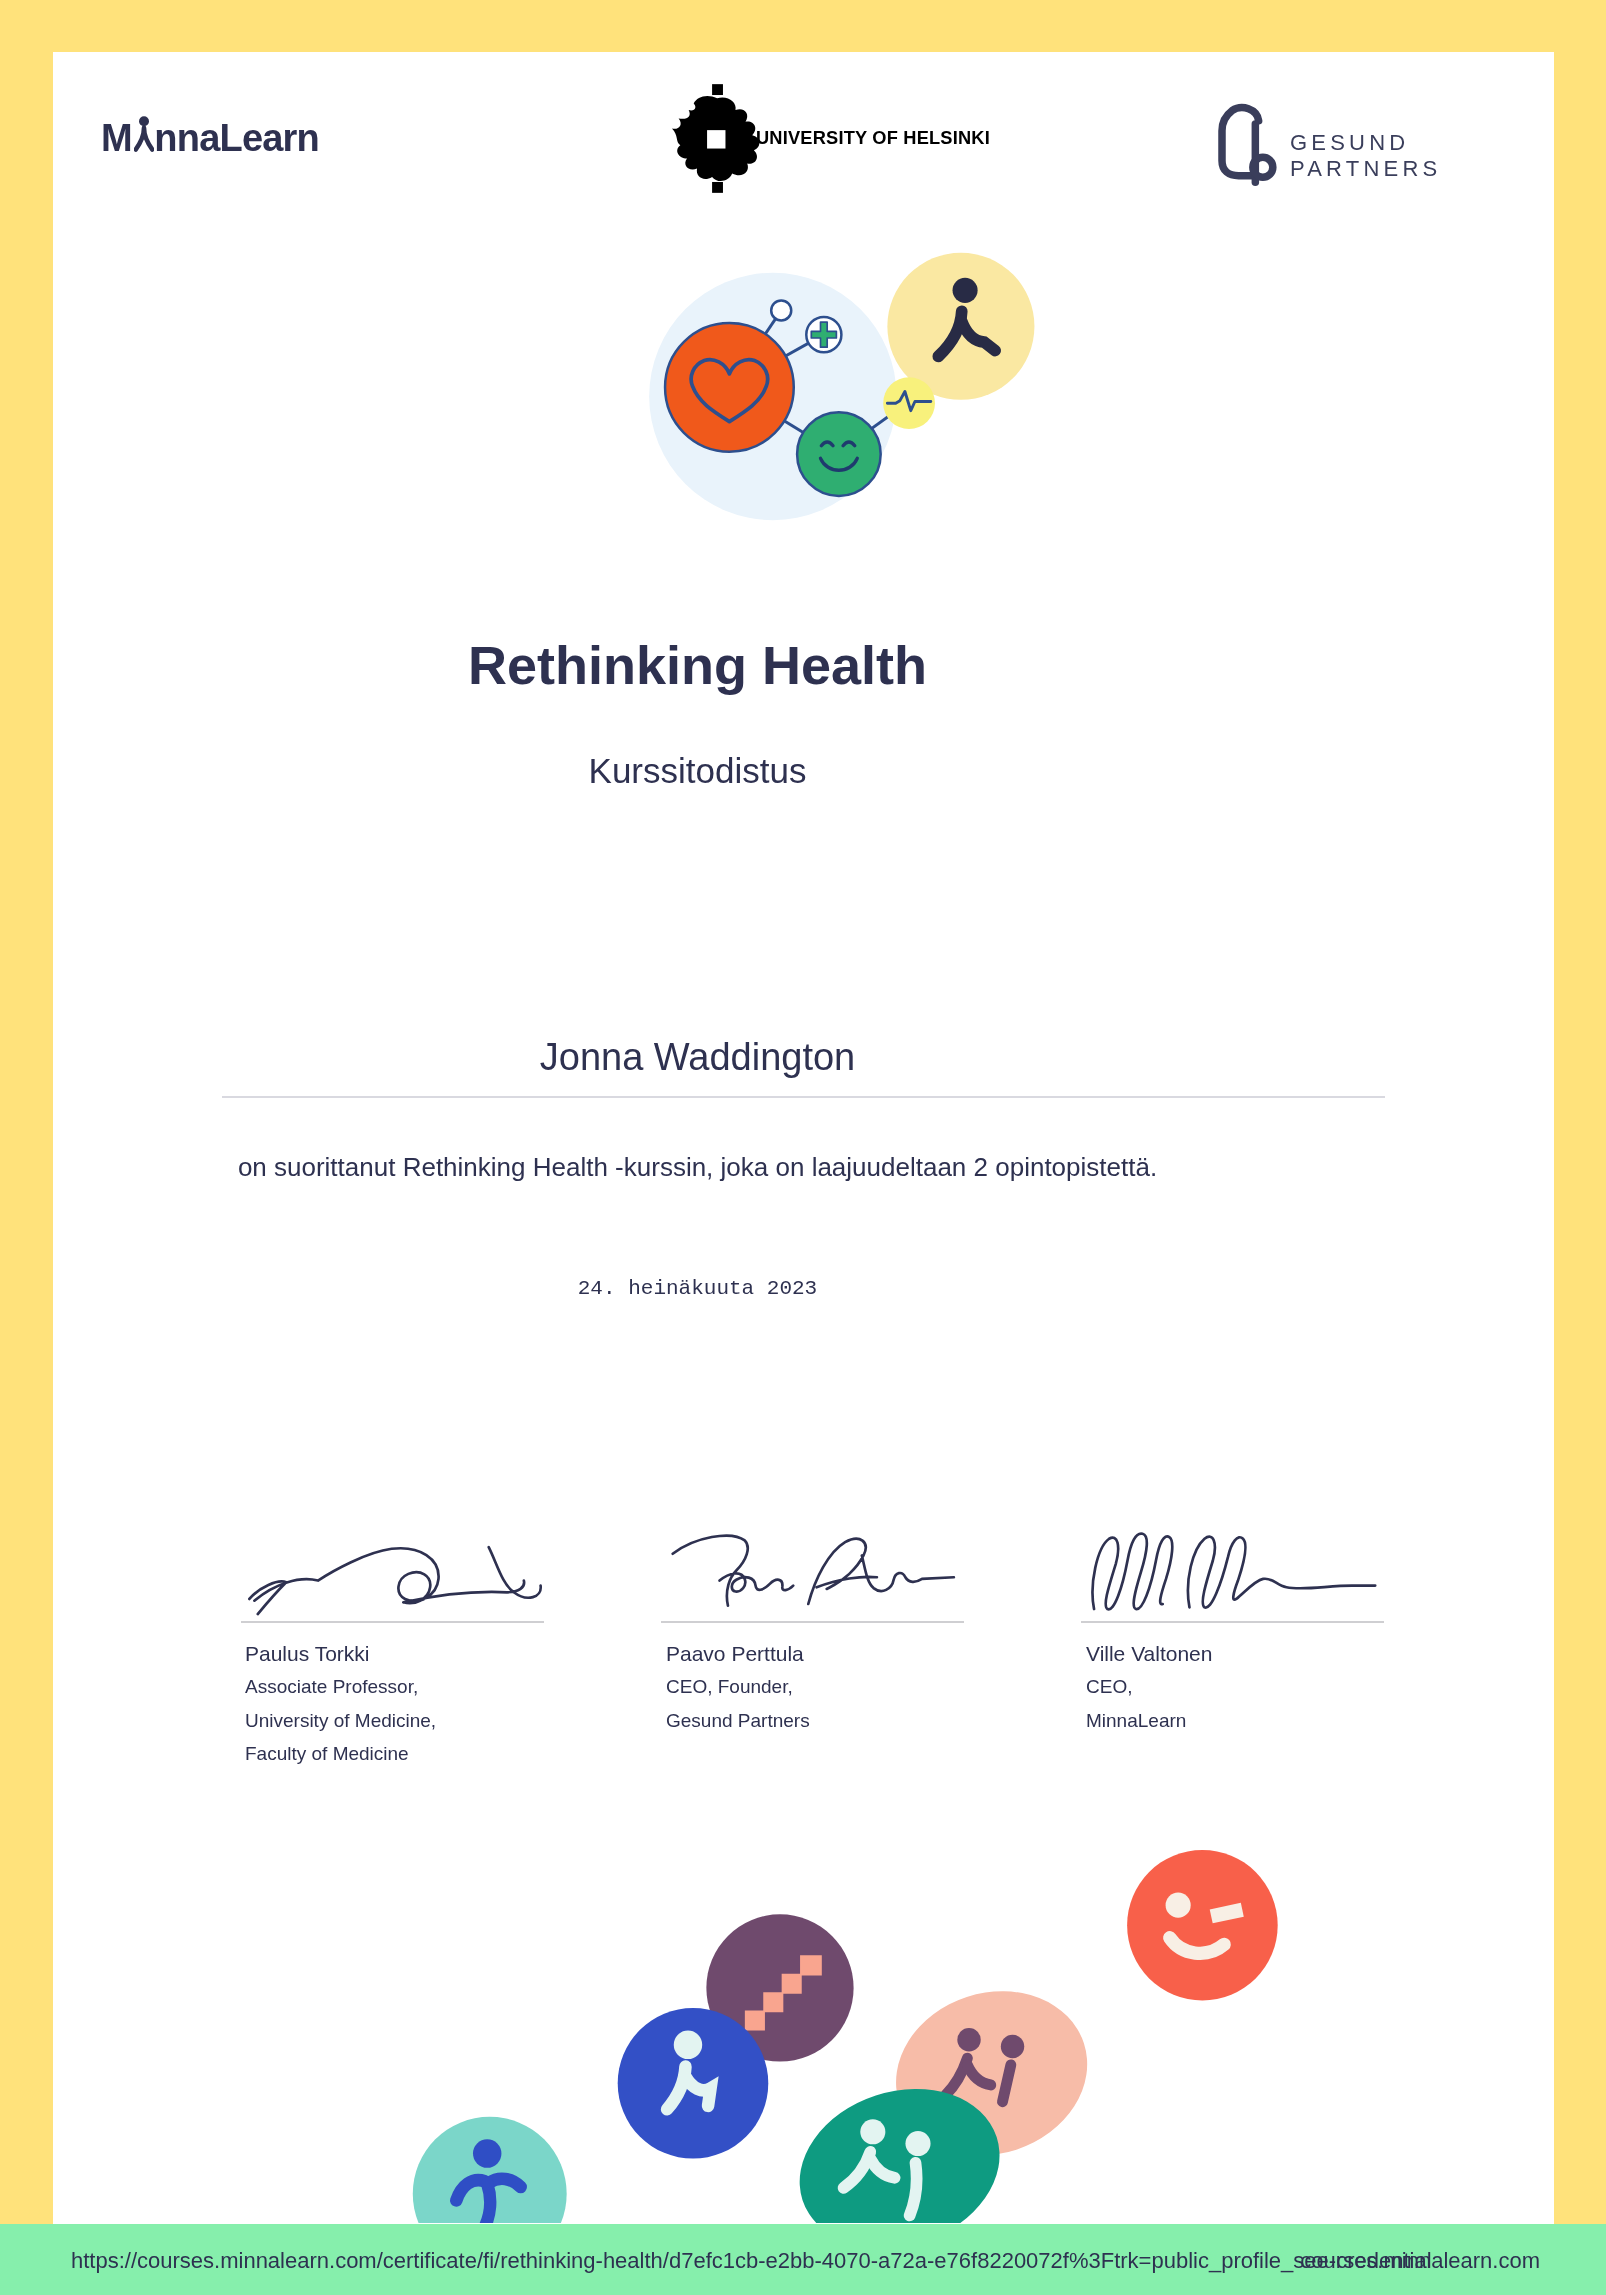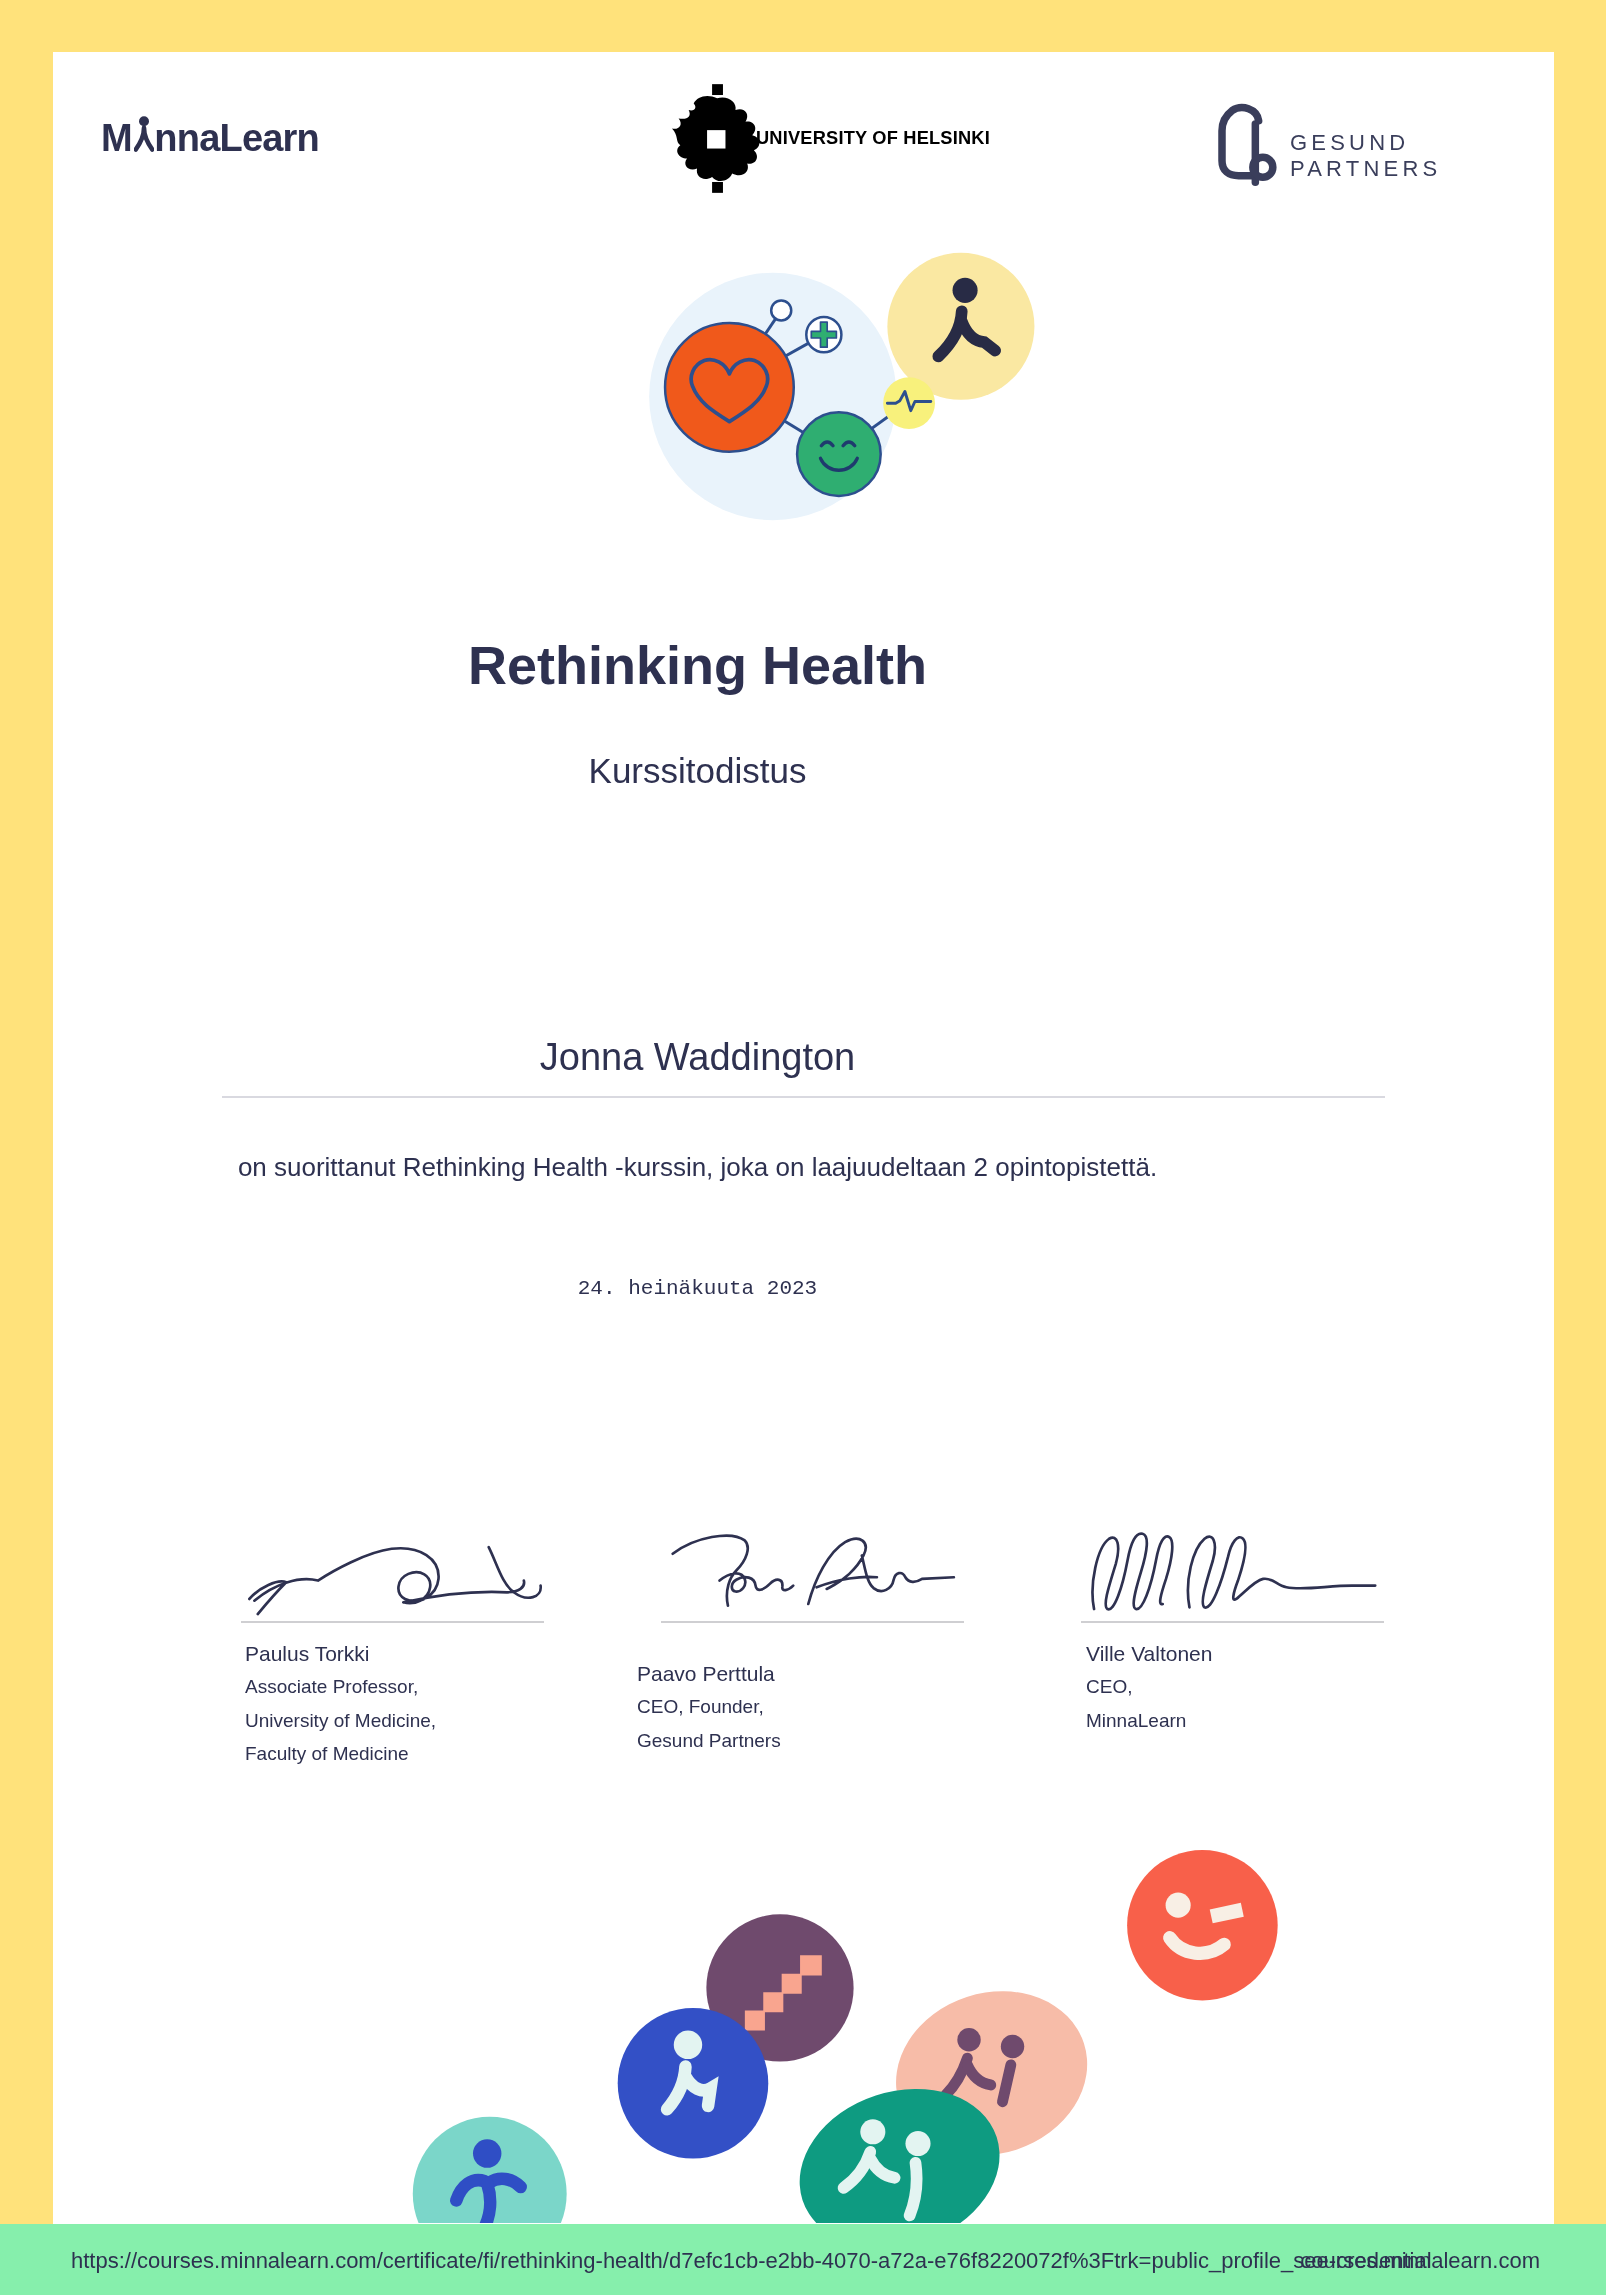--- a/index.html
+++ b/index.html
@@ -125,21 +125,21 @@
     <div class="abs sigline" style="left:188px;"></div>
     <div class="abs sigline" style="left:608px;"></div>
     <div class="abs sigline" style="left:1028px;"></div>
 
     <div class="abs sig-block" style="left:192px;">
       <p class="sig-name">Paulus Torkki</p>
       <p class="sig-role">Associate Professor,</p>
       <p class="sig-role">University of Medicine,</p>
       <p class="sig-role">Faculty of Medicine</p>
     </div>
-    <div class="abs sig-block" style="left:584px;margin-top:20px;">
+    <div class="abs sig-block" style="left:613px;">
       <p class="sig-name">Paavo Perttula</p>
       <p class="sig-role">CEO, Founder,</p>
       <p class="sig-role">Gesund Partners</p>
     </div>
     <div class="abs sig-block" style="left:1033px;">
       <p class="sig-name">Ville Valtonen</p>
       <p class="sig-role">CEO,</p>
       <p class="sig-role">MinnaLearn</p>
     </div>
 

